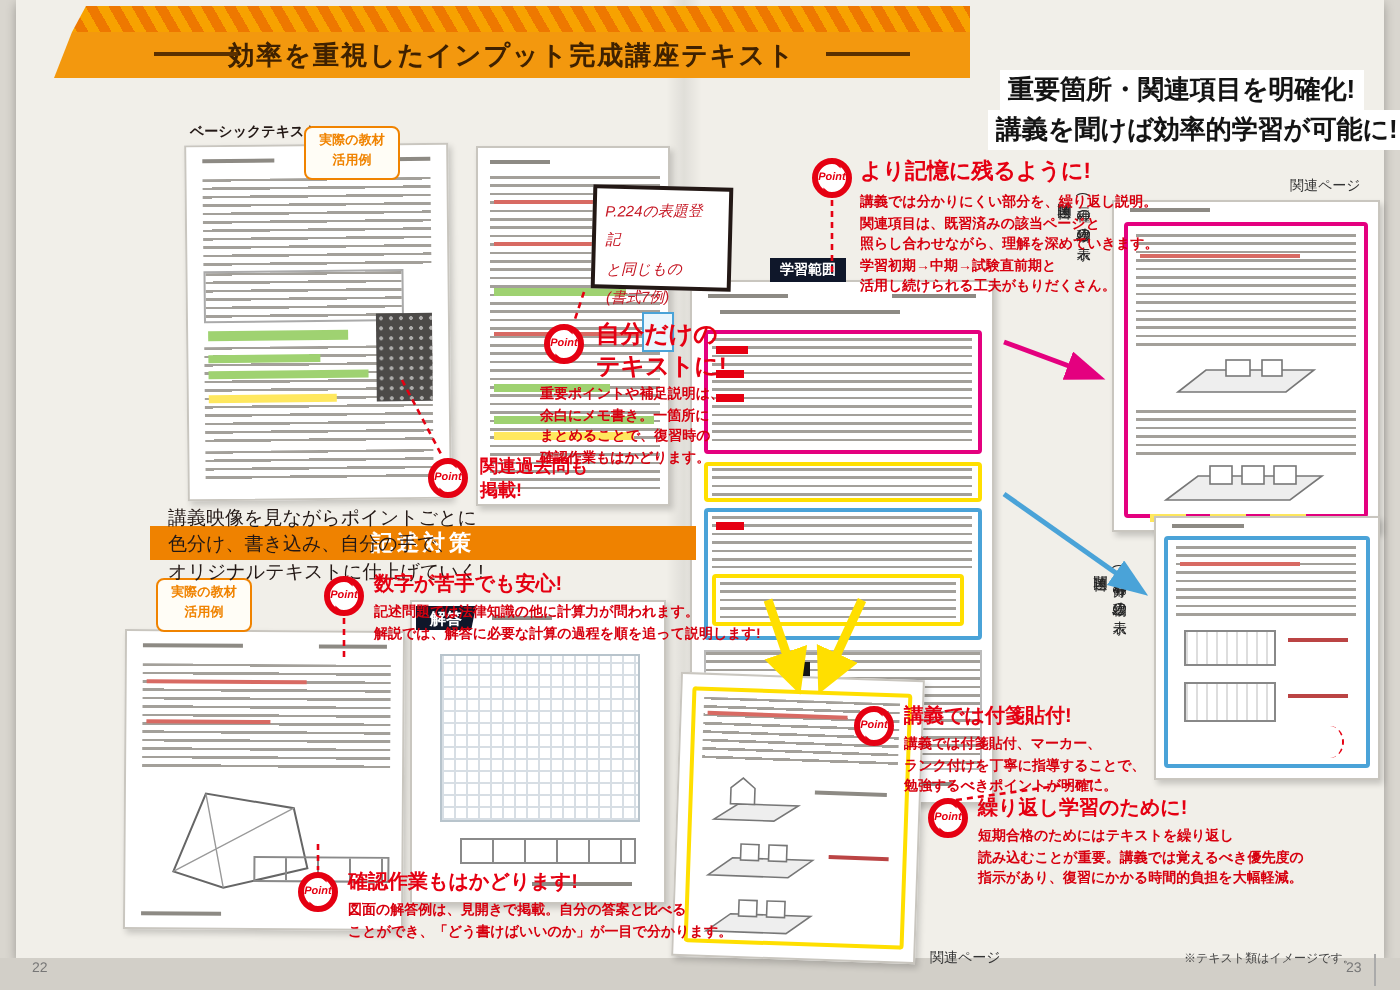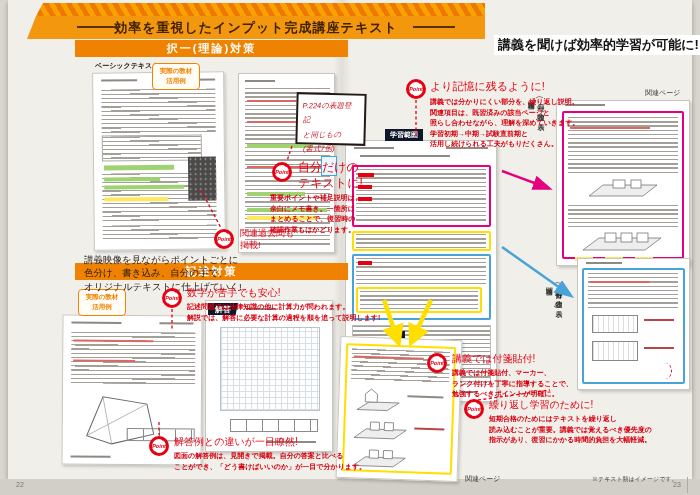--- a/index.html
+++ b/index.html
@@ -59,21 +59,21 @@
       background:repeating-linear-gradient(90deg,#ddd 0 1px,transparent 1px 5px); }
 
   
   .pt-circle { position:absolute; width:20px; height:20px; border:3px solid #e50012; border-radius:50%;
       background:#fff; color:#e50012; font-size:5.5px; font-weight:bold; font-style:italic;
       display:flex; align-items:center; justify-content:center; z-index:6; }
   .pt-circle::before { content:""; position:absolute; top:-5px; right:0;
       border:3px solid transparent; border-bottom-color:#e50012; transform:rotate(40deg); }
   .pt-circle::after { content:""; position:absolute; bottom:-5px; left:0;
       border:3px solid transparent; border-top-color:#e50012; transform:rotate(40deg); }
-  .pt-title { position:absolute; color:#e50012; font-weight:normal; white-space:pre-line; line-height:1.3; z-index:6; }
+  .pt-title { position:absolute; color:#e50012; font-weight:bold; white-space:pre-line; line-height:1.3; z-index:6; }
   .pt-body { position:absolute; color:#d7000f; font-weight:bold; white-space:pre-line; font-size:7px;
       line-height:1.5; z-index:6; }
 
   .caption { position:absolute; font-size:9.5px; font-weight:normal; color:#231815; line-height:1.4;
       white-space:pre-line; z-index:3; }
   .handwriting-box { position:absolute; background:#fff; border:2px solid #231815; transform:rotate(1.5deg);
       padding:4px 5px; z-index:4; }
   .handwriting { color:#c51522; font-size:7.5px; font-style:italic; line-height:1.9; white-space:pre-line;
       transform:rotate(-2deg); }
   .vlabel { position:absolute; display:flex; flex-direction:row-reverse; gap:2px; z-index:3; }
@@ -94,24 +94,24 @@
   <div class="header-band">
     <div class="header-stripes"></div>
     <div class="header-title-bar">
       <span class="header-title">効率を重視したインプット完成講座テキスト</span>
     </div>
     <div class="header-dash dash-l"></div>
     <div class="header-dash dash-r"></div>
   </div>
 
   <div class="headline">
+    <div class="hl1">重要箇所・関連項目を明確化!</div>
     <div class="hl3">講義を聞けば効率的学習が可能に!</div>
   </div>
 
-  <div class="sec-bar" style="left:75px;top:40px;width:273px;">択一(理論)対策</div>
   <div class="sec-bar" style="left:75px;top:263px;width:273px;">記述対策</div>
 
   <div class="small-label" style="left:95px;top:61px;">ベーシックテキスト</div>
   <div class="badge" style="left:152px;top:63px;">実際の教材
 活用例</div>
   <div class="badge" style="left:78px;top:289px;">実際の教材
 活用例</div>
 
   <div class="doc" style="left:93px;top:72px;width:132px;height:178px;transform:rotate(-.6deg);">
     <div class="dline" style="left:8px;top:6px;width:36px;"></div>
@@ -304,21 +304,21 @@
   <div class="pt-circle" style="left:214px;top:229px;">Point</div>
   <div class="pt-title" style="left:240px;top:228px;font-size:9px;">関連過去問も
 掲載!</div>
 
   <div class="pt-circle" style="left:162px;top:288px;">Point</div>
   <div class="pt-title" style="left:187px;top:286px;font-size:10px;">数字が苦手でも安心!</div>
   <div class="pt-body" style="left:187px;top:302px;width:235px;">記述問題では法律知識の他に計算力が問われます。
 解説では、解答に必要な計算の過程を順を追って説明します!</div>
 
   <div class="pt-circle" style="left:149px;top:436px;">Point</div>
-  <div class="pt-title" style="left:174px;top:435px;font-size:10px;">解答例との違いが一目瞭然!</div>
+  <div class="pt-title" style="left:174px;top:435px;font-size:10px;">確認作業もはかどります!</div>
   <div class="pt-body" style="left:174px;top:451px;width:235px;">図面の解答例は、見開きで掲載。自分の答案と比べる
 ことができ、「どう書けばいいのか」が一目で分かります。</div>
 
   <div class="pt-circle" style="left:427px;top:353px;">Point</div>
   <div class="pt-title" style="left:452px;top:352px;font-size:10px;">講義では付箋貼付!</div>
   <div class="pt-body" style="left:452px;top:368px;width:145px;">講義では付箋貼付、マーカー、
 ランク付けを丁寧に指導することで、
 勉強するべきポイントが明確に。</div>
 
   <div class="pt-circle" style="left:464px;top:399px;">Point</div>

